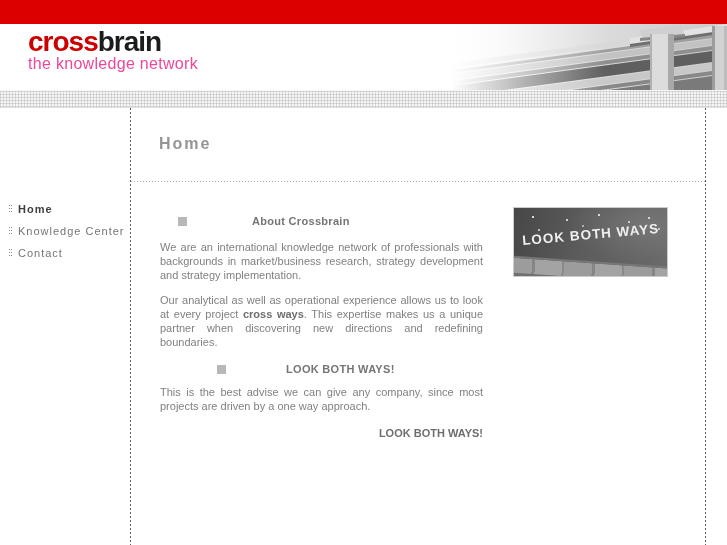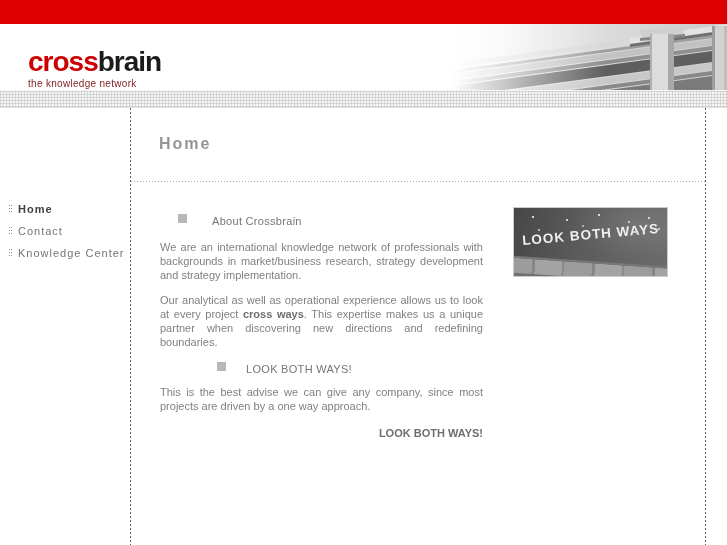--- a/index.html
+++ b/index.html
@@ -3,25 +3,25 @@
 <meta charset="utf-8">
 <style>
   html,body{margin:0;padding:0;background:#fff;}
   .page{position:relative;width:727px;height:545px;background:#fff;overflow:hidden;
         font-family:"Liberation Sans",sans-serif;}
 
   
   .redbar{position:absolute;left:0;top:0;width:727px;height:24px;background:#dd0000;}
 
   
-  .logo{position:absolute;left:28px;top:48px;cursor:pointer;}
+  .logo{position:absolute;left:28px;top:28px;cursor:pointer;}
   .logo-main{font-size:28px;font-weight:bold;letter-spacing:-1px;line-height:28px;}
   .logo-cross{color:#cc0000;}
   .logo-brain{color:#1c1c1c;}
-  .tagline{font-size:10px;color:#7f1d1d;line-height:14px;margin-top:1px;letter-spacing:0.3px;}
+  .tagline{font-size:16px;color:#ec4899;line-height:14px;margin-top:1px;letter-spacing:0.3px;}
 
   
   .photo{position:absolute;left:430px;top:24px;width:297px;height:66px;overflow:hidden;
          background:linear-gradient(90deg,#ffffff 0%,#e3e3e3 40%,#cbcbcb 100%);}
   .photo svg{position:absolute;left:0;top:0;display:block;}
   .photo-fade{position:absolute;left:0;top:0;width:175px;height:66px;
          background:linear-gradient(90deg,#fff 0%,#fff 12%,rgba(255,255,255,0) 100%);}
 
   
   .strip{position:absolute;left:0;top:90px;width:727px;height:18px;box-sizing:border-box;
@@ -50,21 +50,21 @@
 
   
   .title{position:absolute;left:159px;top:135px;font-size:16px;font-weight:bold;
          color:#959595;letter-spacing:2px;}
 
   
   .content{position:absolute;left:160px;top:214px;width:323px;
            font-size:11px;line-height:14px;color:#818181;}
   .content p{margin:0;text-align:justify;}
   .content strong{color:#6e6e6e;}
-  .sec-h{display:flex;align-items:flex-start;height:14px;font-weight:normal;color:#757575;letter-spacing:0.3px;}
+  .sec-h{display:flex;align-items:center;height:14px;font-weight:bold;color:#757575;letter-spacing:0.3px;gap:40px;}
   .sec-h .sq{width:9px;height:9px;background:#b8b8b8;flex:none;}
   .sec-h1{padding-left:18px;}
   .sec-h1 .sq{margin-right:25px;}
   .sec-h2{padding-left:57px;margin-top:13px;}
   .sec-h2 .sq{margin-right:20px;}
   .p1{margin-top:12px !important;}
   .p2{margin-top:11px !important;}
   .p3{margin-top:11px !important;}
   .p4{margin-top:9px !important;}
   .cta{margin-top:9px;padding-left:53px;font-weight:bold;color:#6e6e6e;}
@@ -131,25 +131,25 @@
   <div class="title">Home</div>
   <div class="hline"></div>
 
   <ul class="nav">
     <li class="active">
       <span class="dots"></span>
       <span>Home</span>
     </li>
     <li>
       <span class="dots"></span>
-      <span>Contact</span>
+      <span>Knowledge Center</span>
     </li>
     <li>
       <span class="dots"></span>
-      <span>Knowledge Center</span>
+      <span>Contact</span>
     </li>
   </ul>
 
   <div class="content">
     <div class="sec-h sec-h1">
       <span class="sq"></span>
       <span>About Crossbrain</span>
     </div>
     <p class="p1">We are an international knowledge network of professionals with backgrounds in market/business research, strategy development and strategy implementation.</p>
     <p class="p2"><span>Our analytical as well as operational experience allows us to look at every project </span><strong>cross ways</strong><span>. This expertise makes us a unique partner when discovering new directions and redefining boundaries.</span></p>

